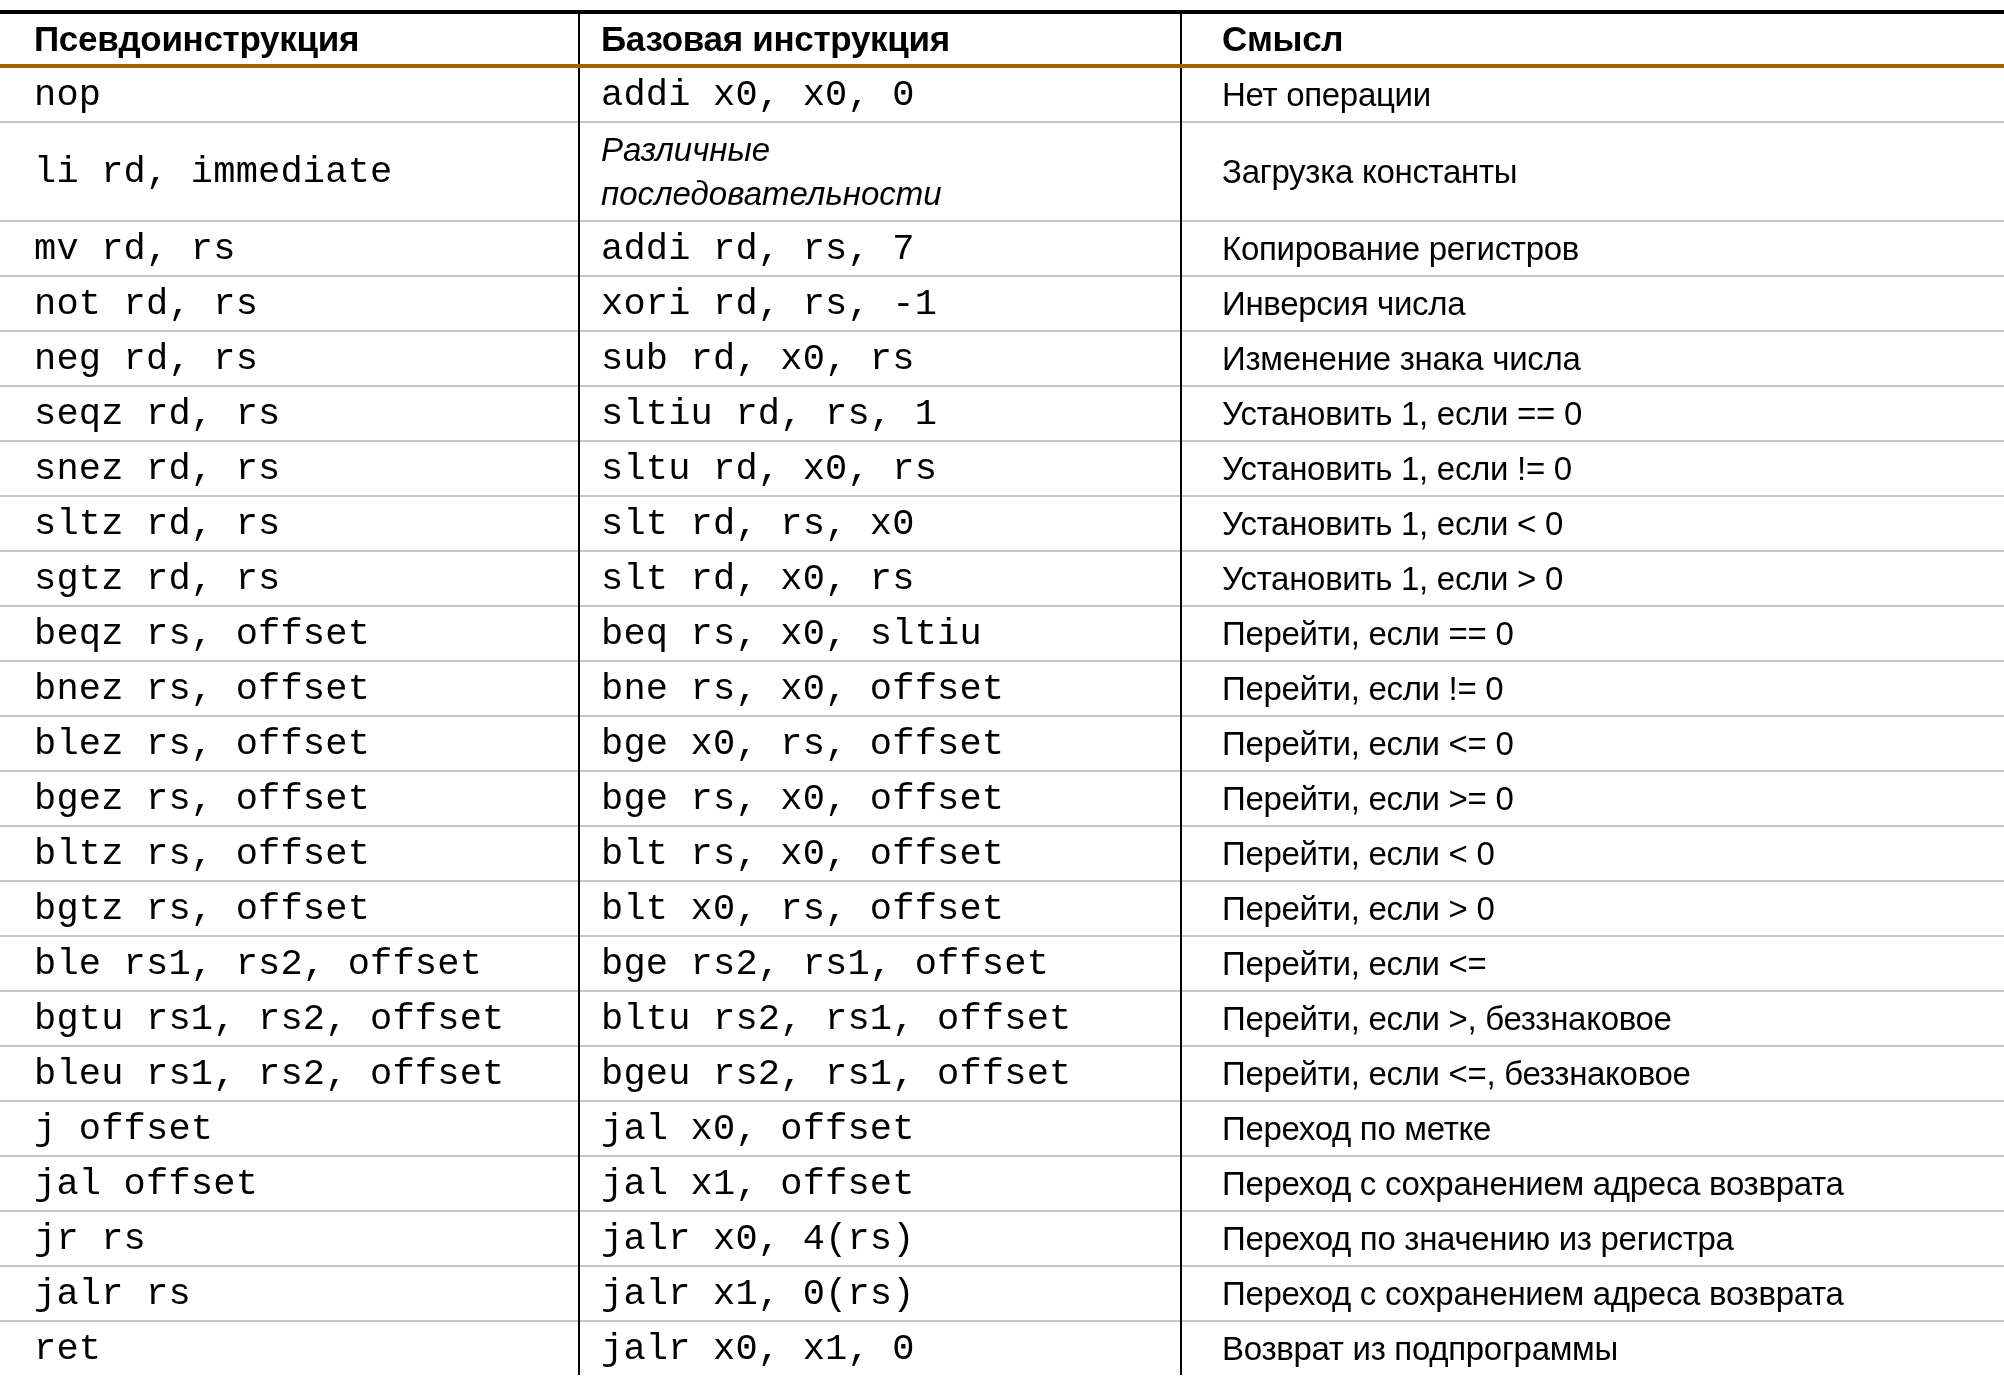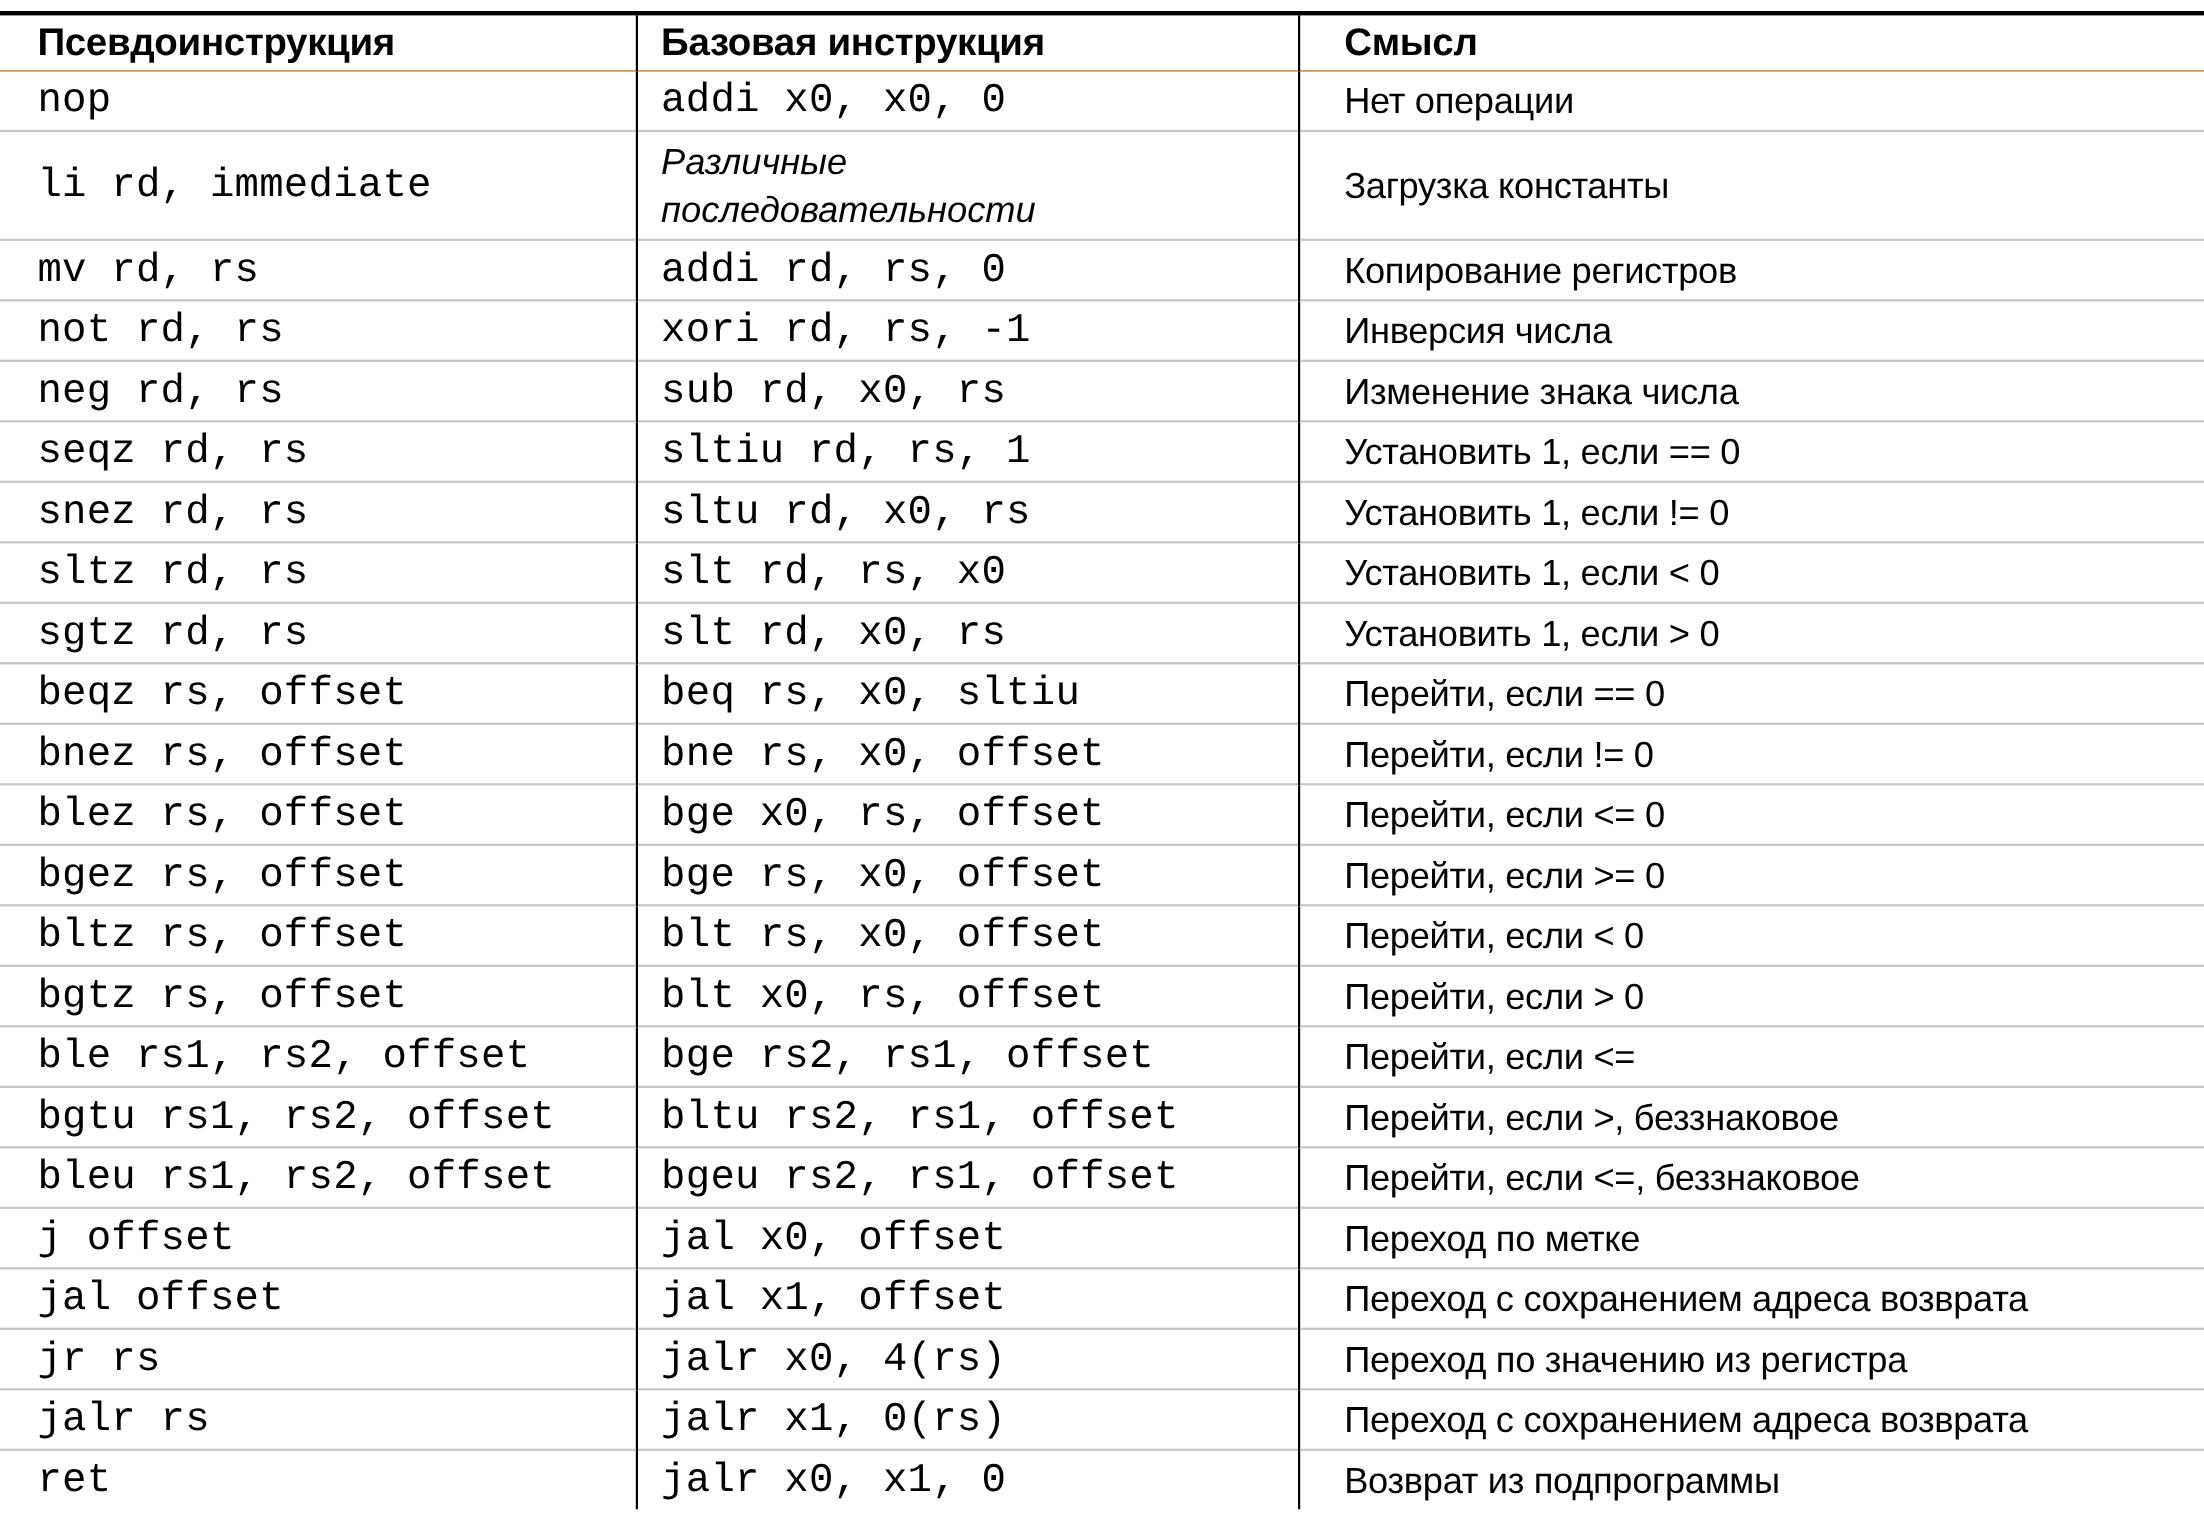--- a/index.html
+++ b/index.html
@@ -6,21 +6,21 @@
   body{
     width:2004px;height:1384px;overflow:hidden;
     font-family:"Liberation Sans",sans-serif;color:#000;
   }
   table{
     border-collapse:collapse;table-layout:fixed;
     width:2004px;margin-top:10px;
     border-top:4px solid #000;
   }
   thead th{
-    border-bottom:1px solid #a16207;
+    border-bottom:4px solid #a16207;
     height:50px;
     font-family:"Liberation Sans",sans-serif;
     font-weight:bold;font-size:35px;
     letter-spacing:-0.3px;
     text-align:left;vertical-align:middle;
     padding:0;
   }
   tbody td{
     height:53px;vertical-align:middle;padding:0;
   }
@@ -68,21 +68,21 @@
         <td class="sans">Нет операции</td>
       </tr>
       <tr class="tall">
         <td class="mono">li rd, immediate</td>
         <td class="italic-cell">Различные
 последовательности</td>
         <td class="sans">Загрузка константы</td>
       </tr>
       <tr>
         <td class="mono">mv rd, rs</td>
-        <td class="mono">addi rd, rs, 0</td>
+        <td class="mono">addi rd, rs, 7</td>
         <td class="sans">Копирование регистров</td>
       </tr>
       <tr>
         <td class="mono">not rd, rs</td>
         <td class="mono">xori rd, rs, -1</td>
         <td class="sans">Инверсия числа</td>
       </tr>
       <tr>
         <td class="mono">neg rd, rs</td>
         <td class="mono">sub rd, x0, rs</td>

